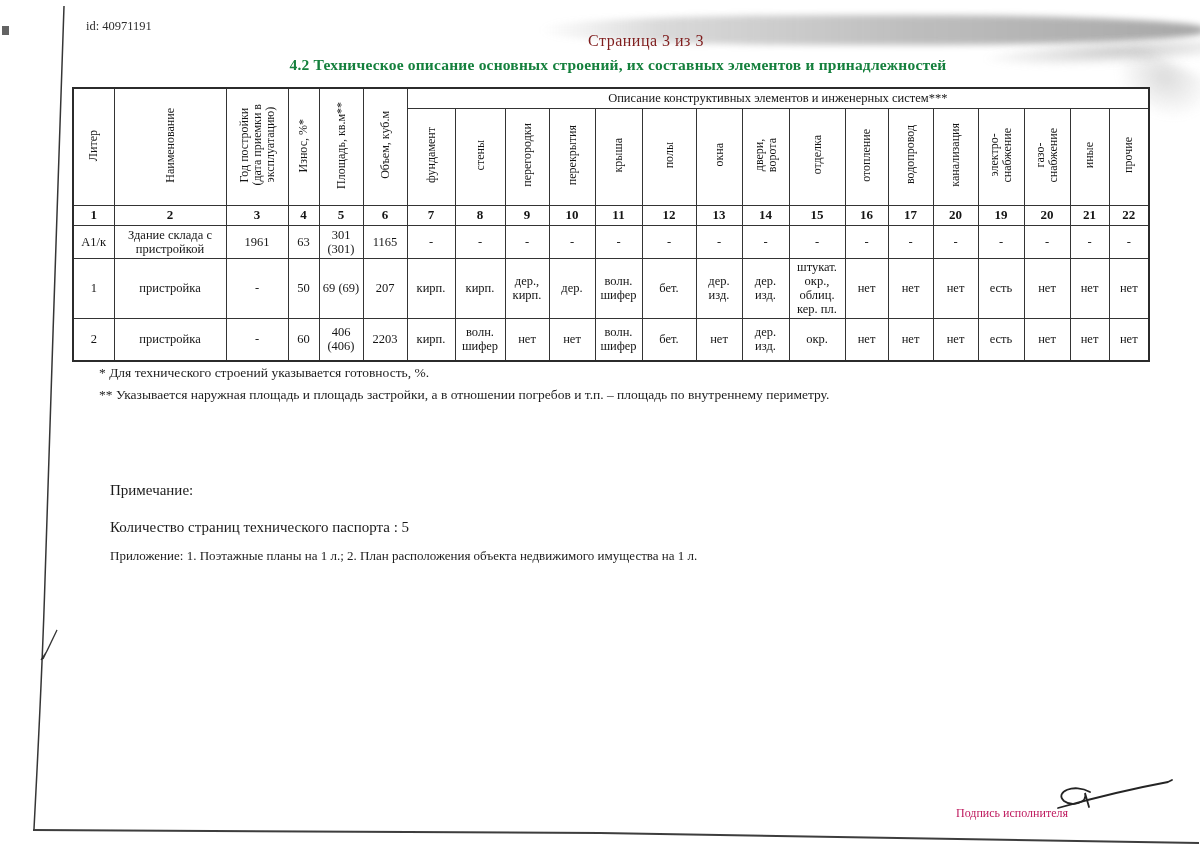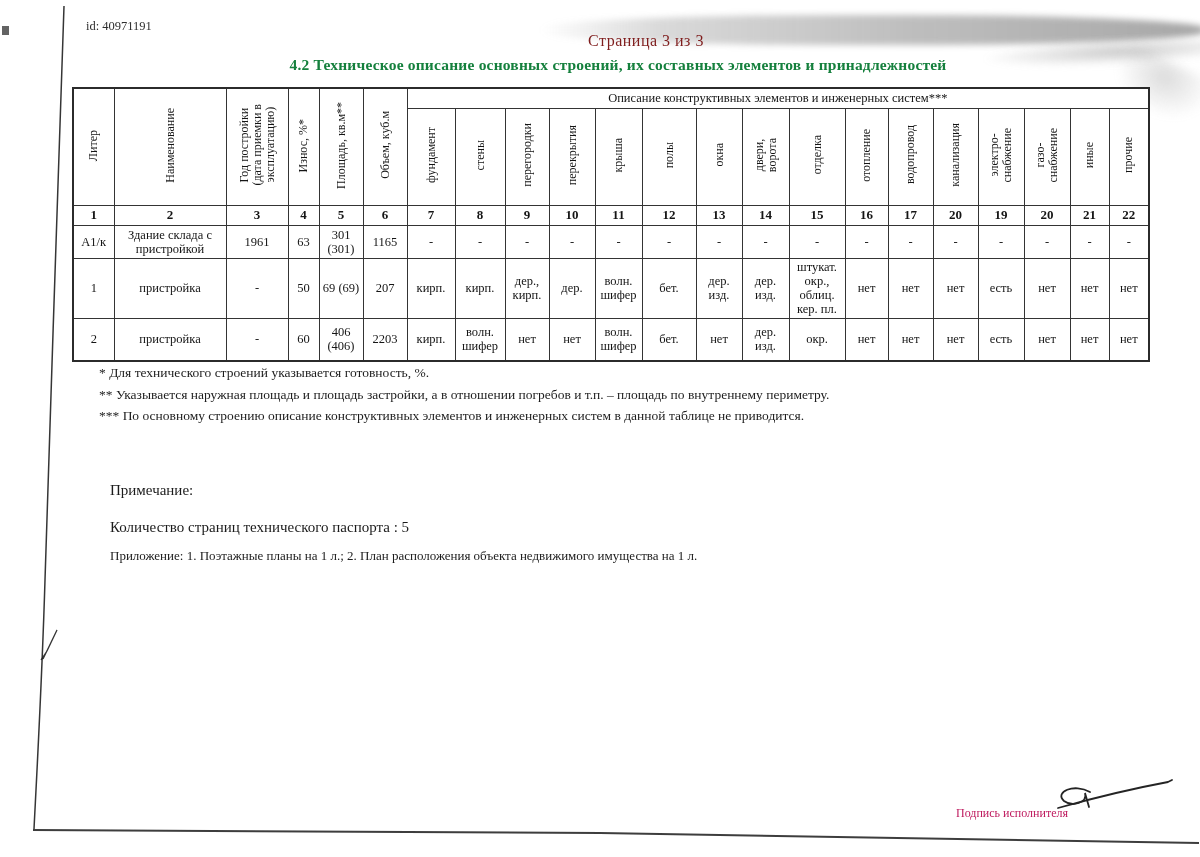--- a/index.html
+++ b/index.html
@@ -245,21 +245,20 @@
     <td>нет</td>
           <td>нет</td>
   </tr>
 </tbody>
     </table>
 </div>
 
 <div class="abs footnotes">
   <div>* Для технического строений указывается готовность, %.</div>
   <div>** Указывается наружная площадь и площадь застройки, а в отношении погребов и т.п. – площадь по внутреннему периметру.</div>
-  <div>*** По основному строению описание конструктивных элементов и инженерных систем в данной таблице не приводится.</div>
 </div>
 
 <div class="abs note-label">Примечание:</div>
 <div class="abs pages-count">Количество страниц технического паспорта : 5</div>
 <div class="abs attachments">Приложение: 1. Поэтажные планы на 1 л.; 2. План расположения объекта недвижимого имущества на 1 л.</div>
 
 <div class="abs sig-label">Подпись исполнителя</div>
 
 <svg class="overlay" width="1200" height="857" viewBox="0 0 1200 857">
 

